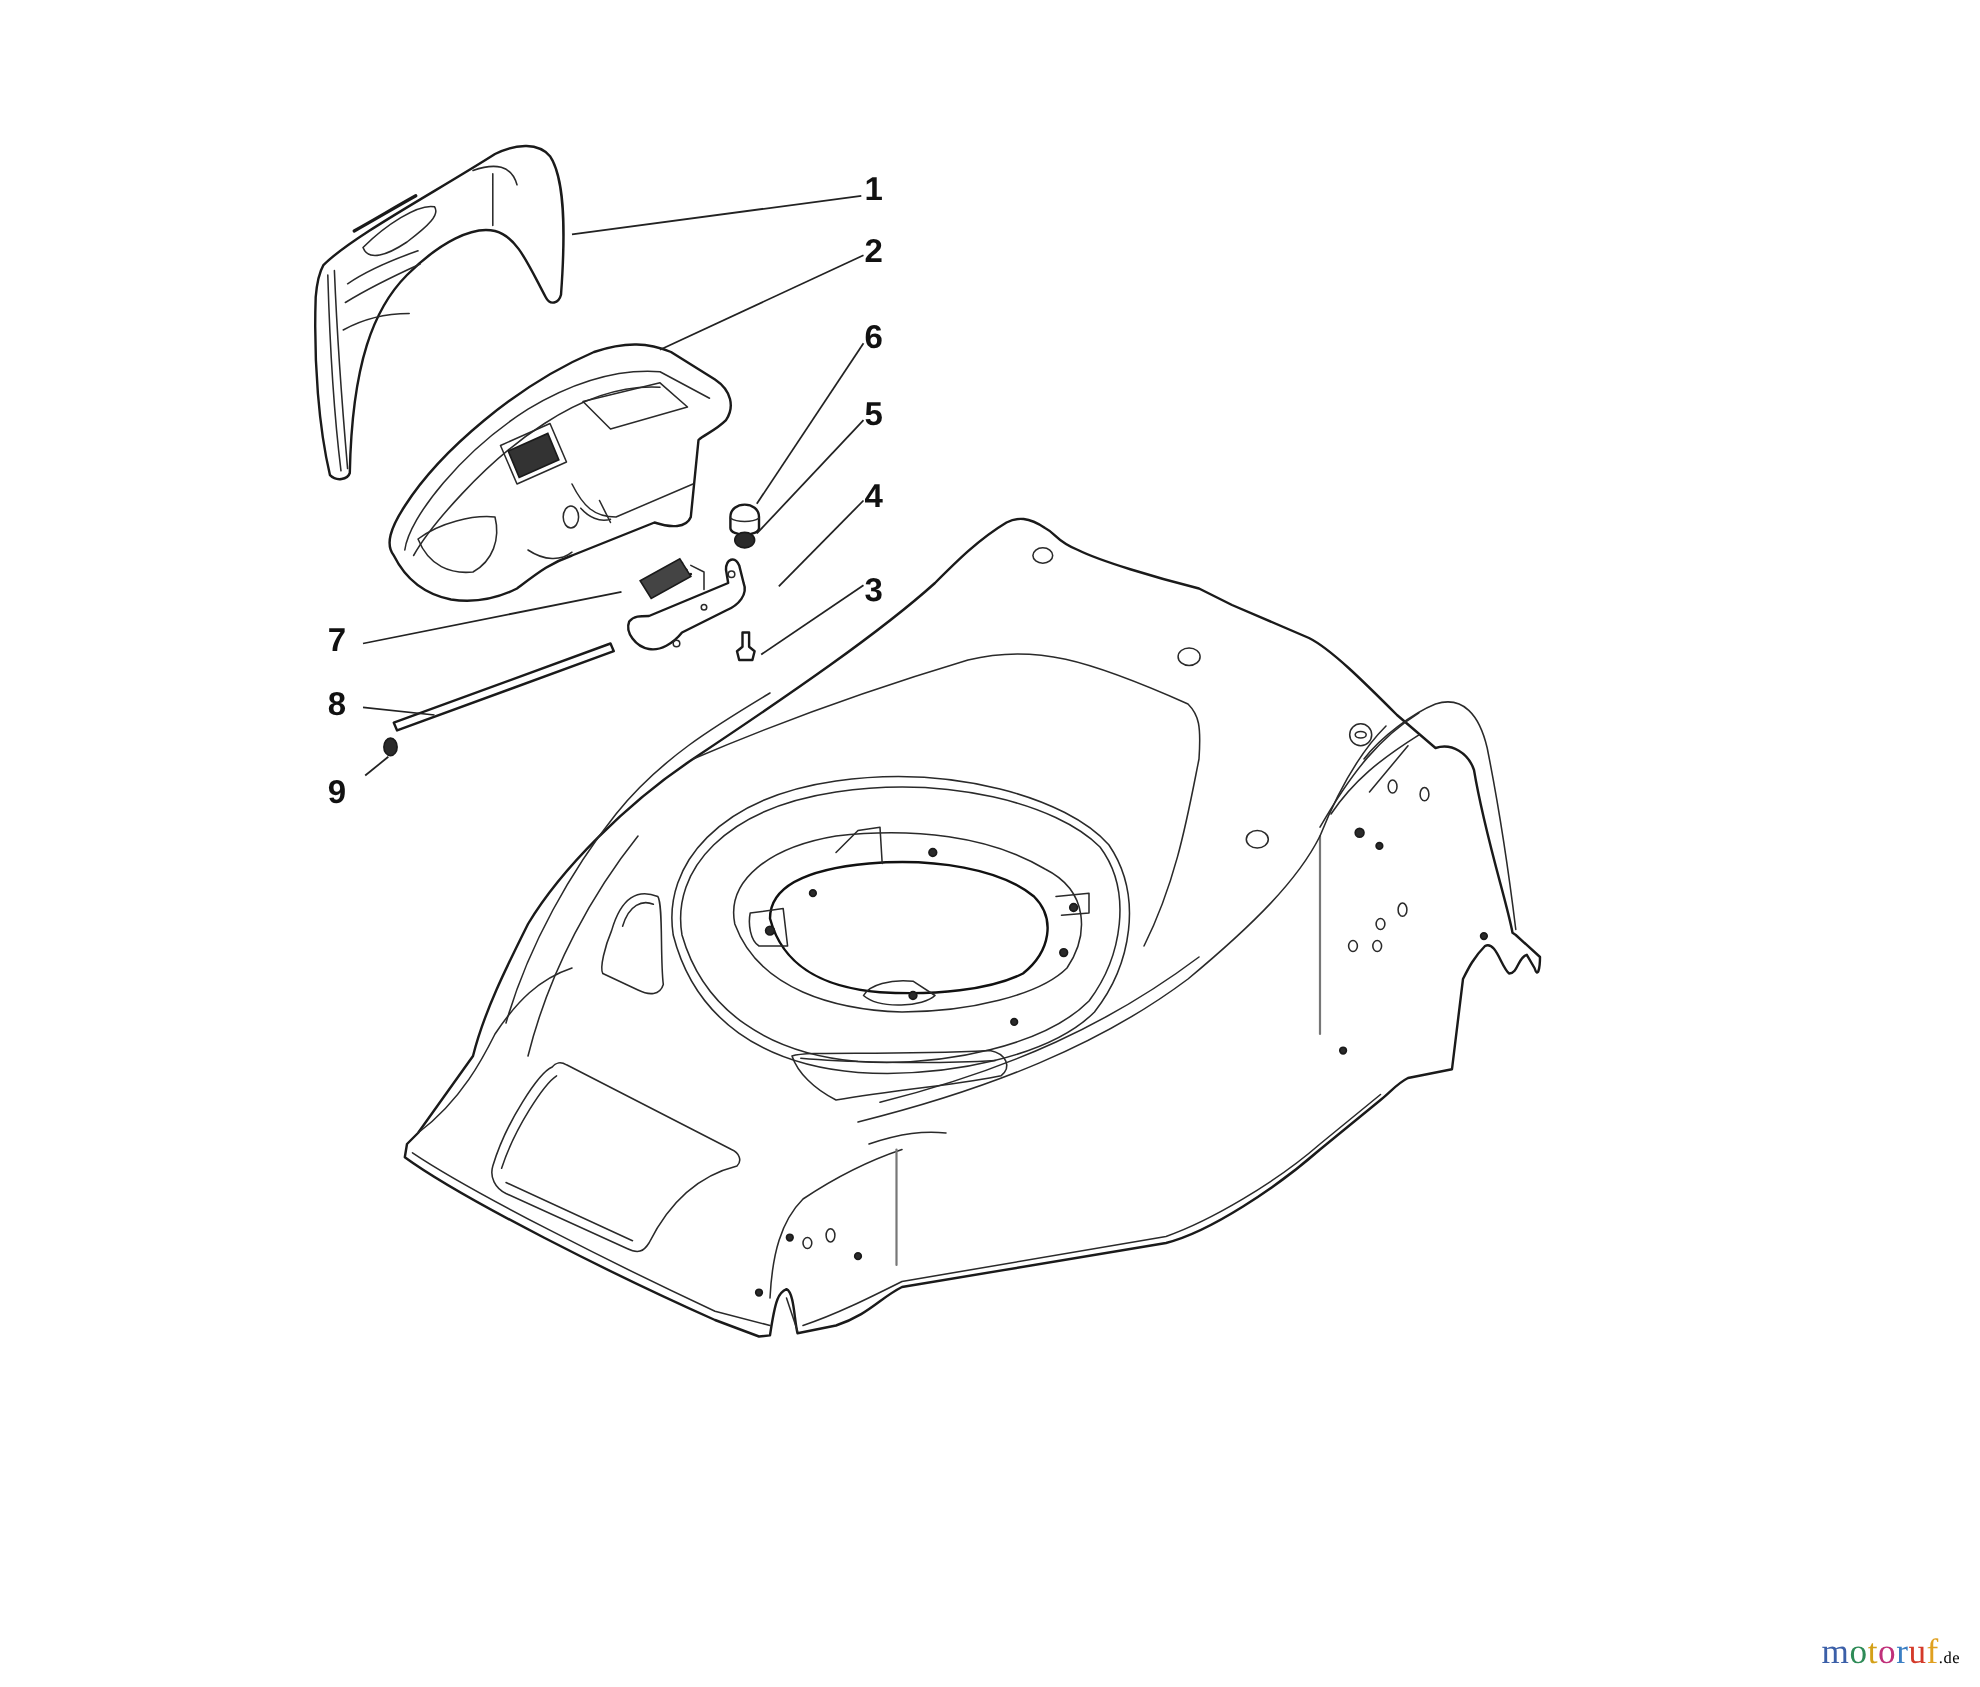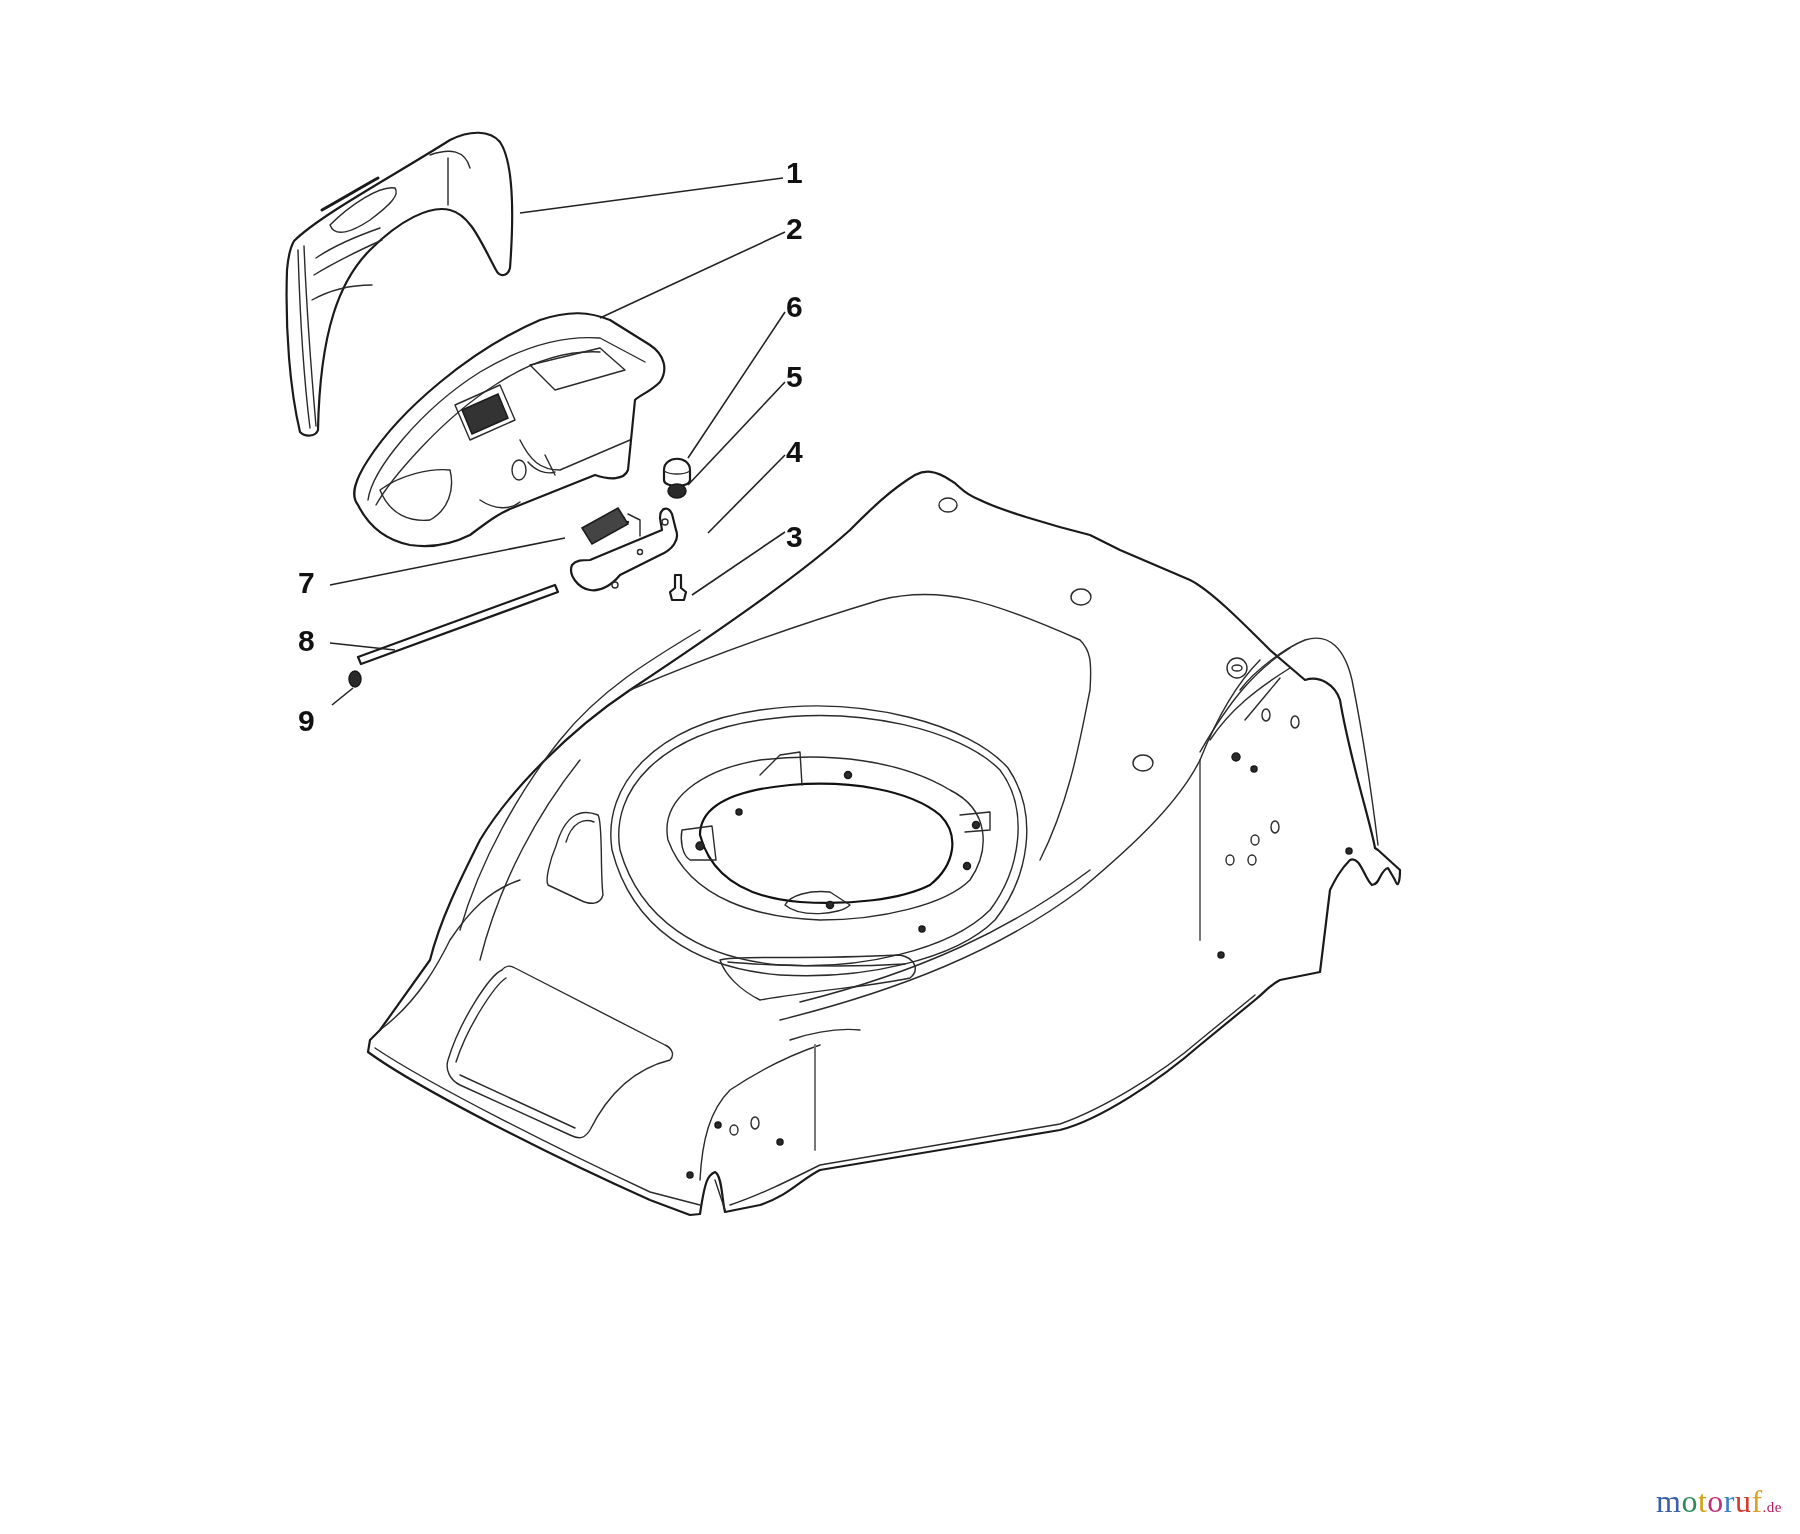--- a/index.html
+++ b/index.html
@@ -5,21 +5,21 @@
   html, body { margin: 0; padding: 0; background: #ffffff; }
   body { width: 1800px; height: 1534px; position: relative; overflow: hidden; font-family: "Liberation Sans", sans-serif; }
   #diagram { position: absolute; left: 0; top: 0; width: 1800px; height: 1534px; }
   .ln { fill: none; stroke: #1a1a1a; stroke-width: 2.2; stroke-linecap: round; stroke-linejoin: round; }
   .thin { fill: none; stroke: #2a2a2a; stroke-width: 1.4; stroke-linecap: round; stroke-linejoin: round; }
   .lead { fill: none; stroke: #222; stroke-width: 1.6; }
   .fillw { fill: #ffffff; stroke: #1a1a1a; stroke-width: 2.2; stroke-linejoin: round; }
   .dark { fill: #2a2a2a; stroke: #1a1a1a; stroke-width: 1.5; }
   .callout { position: absolute; font-family: "Liberation Sans", sans-serif; font-weight: bold; font-size: 30px; color: #111; line-height: 1; }
   .watermark { position: absolute; right: 18px; bottom: 14px; font-family: "Liberation Serif", serif; font-size: 32px; letter-spacing: 0.5px; }
-  .watermark .tld { font-size: 15px; color: #be185d; }
+  .watermark .tld { font-size: 15px; color: #000000; }
 </style>
 </head>
 <body>
 
 <svg id="diagram" viewBox="0 0 1800 1534" xmlns="http://www.w3.org/2000/svg">
 
   <g>
     <path class="fillw" d="M294 241 C 320 215, 395 175, 450 140 C 470 130, 490 130, 500 142 C 512 160, 515 200, 510 268 C 508 276, 500 278, 496 270 C 480 240, 470 215, 450 210 C 430 205, 400 220, 370 250 C 340 280, 320 330, 318 430 C 316 436, 306 438, 300 432 C 290 390, 285 330, 287 270 C 288 258, 290 248, 294 241 Z"></path>
     <path class="thin" d="M298 250 C 300 320, 304 380, 310 428"></path>
     <path class="thin" d="M304 246 C 307 320, 312 380, 316 426"></path>

